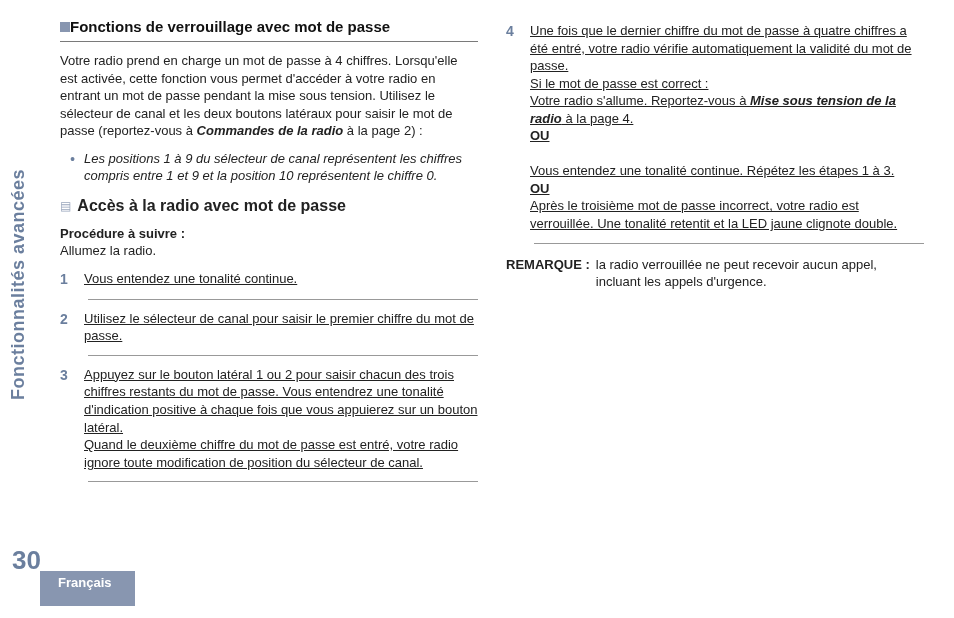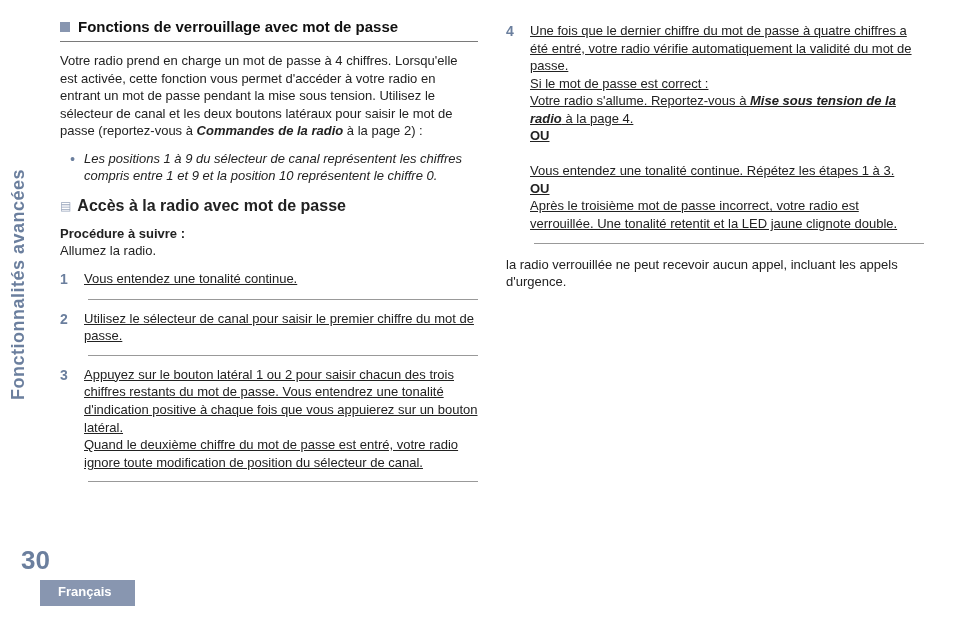--- a/index.html
+++ b/index.html
@@ -29,50 +29,50 @@
     transform: rotate(-90deg);
     transform-origin: left top;
     color: #6b7f9e;
     font-weight: bold;
     font-size: 18px;
     white-space: nowrap;
     letter-spacing: 0.5px;
   }
   .page-num {
     position: absolute;
-    left: 21px;
+    left: 12px;
     bottom: 42px;
     color: #6b7f9e;
     font-weight: bold;
     font-size: 26px;
   }
   .lang-tab {
     position: absolute;
     left: 40px;
     bottom: 12px;
     background: #8896b0;
     color: #fff;
     font-weight: bold;
     font-size: 13px;
-    padding: 4px 24px 7px 18px;
+    padding: 4px 24px 16px 18px;
   }
   .content {
     flex: 1;
     display: flex;
     gap: 28px;
     padding: 18px 30px 0 10px;
   }
   .col {
     flex: 1;
     min-width: 0;
   }
   .h1-row {
     display: flex;
     align-items: center;
-    gap: 8px;
+    gap: 0;
     margin-bottom: 6px;
   }
   .h1-mark {
     width: 10px; height: 10px;
     background: #8896b0;
     flex-shrink: 0;
   }
   .h1 {
     font-weight: bold;
     font-size: 15px;
@@ -206,19 +206,20 @@
           <br>
           <span>Vous entendez une tonalité continue. Répétez les étapes 1 à 3.</span><br>
           <b>OU</b><br>
           <span>Après le troisième mot de passe incorrect, votre radio est verrouillée. Une tonalité retentit et la LED jaune clignote double.</span>
         </div>
       </div>
       <hr class="thin" style="margin-left:28px">
 
 
       <div class="note-row">
+        <div class="note-label">REMARQUE :</div>
         <div>la radio verrouillée ne peut recevoir aucun appel, incluant les appels d'urgence.</div>
       </div>
     </div>
   </div>
 </div>
 
 <div class="lang-tab">Français</div>
 
 </body></html>

